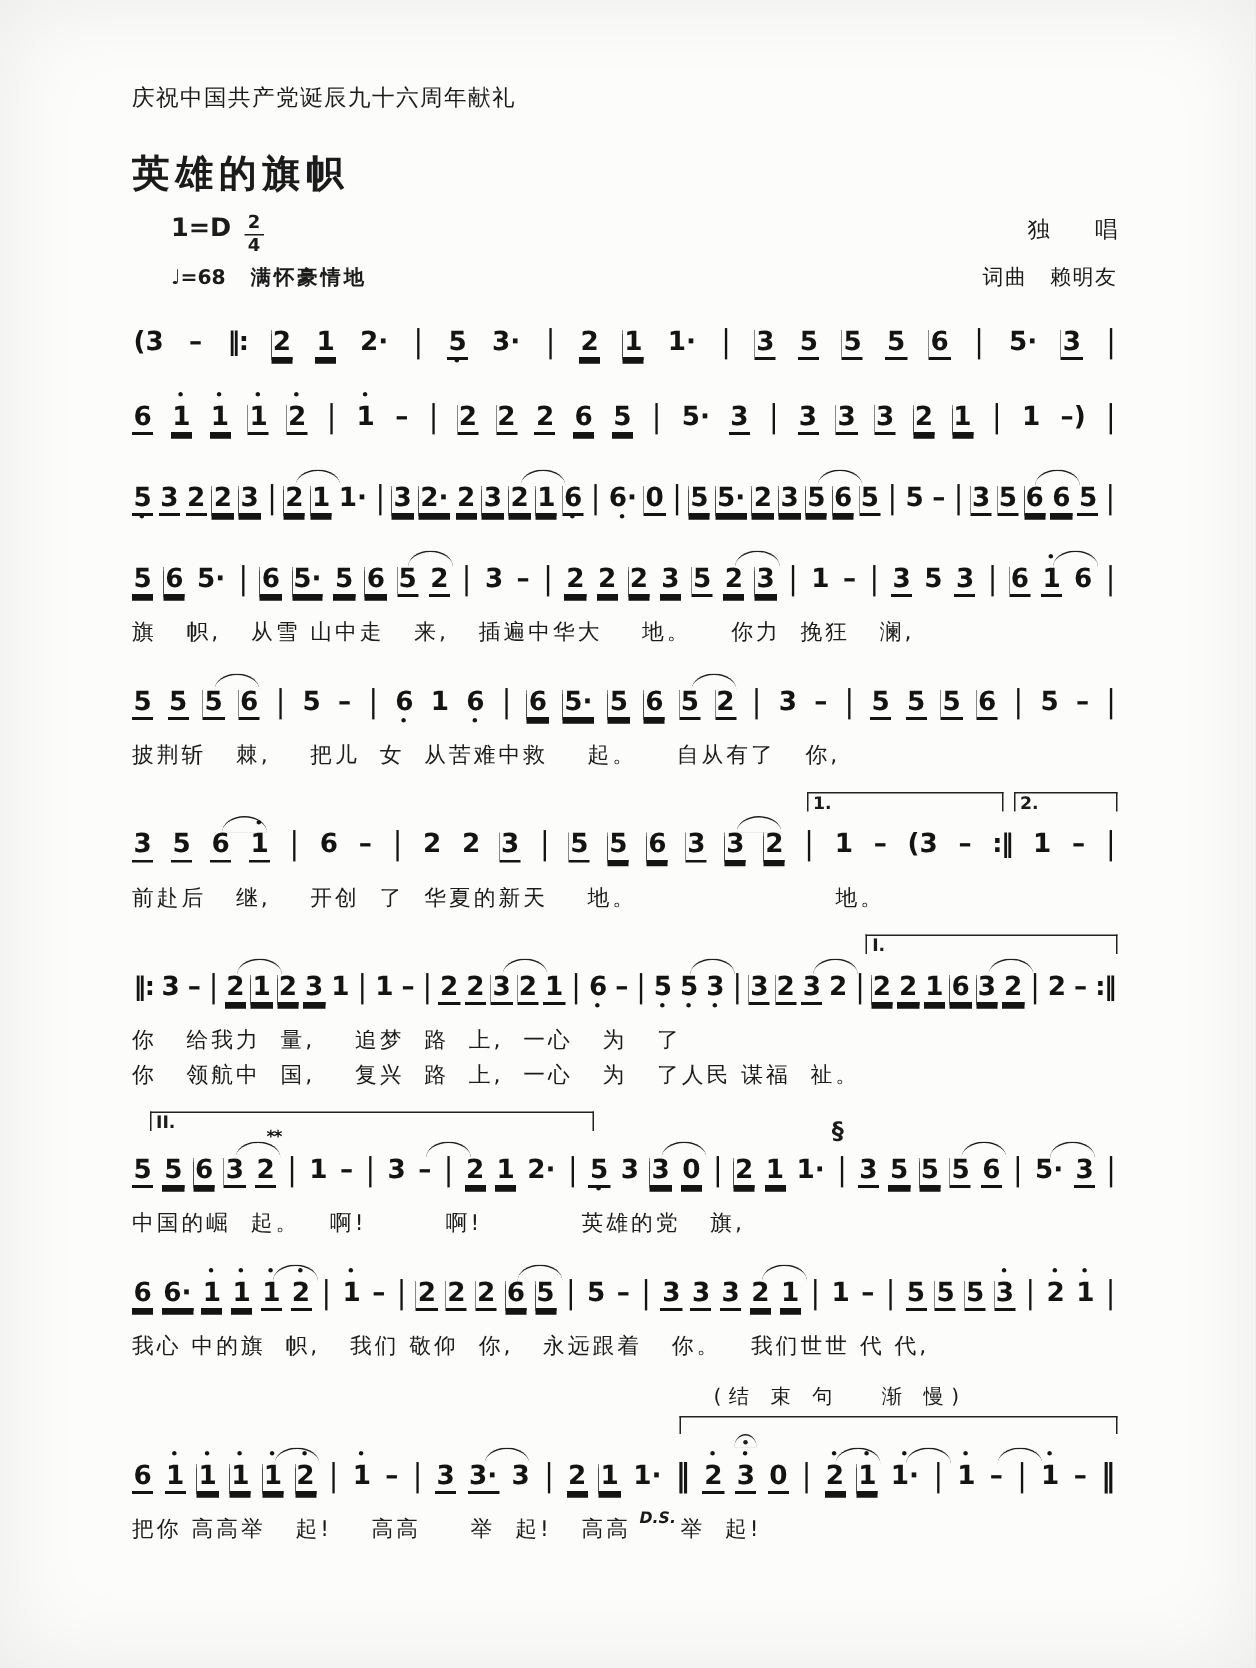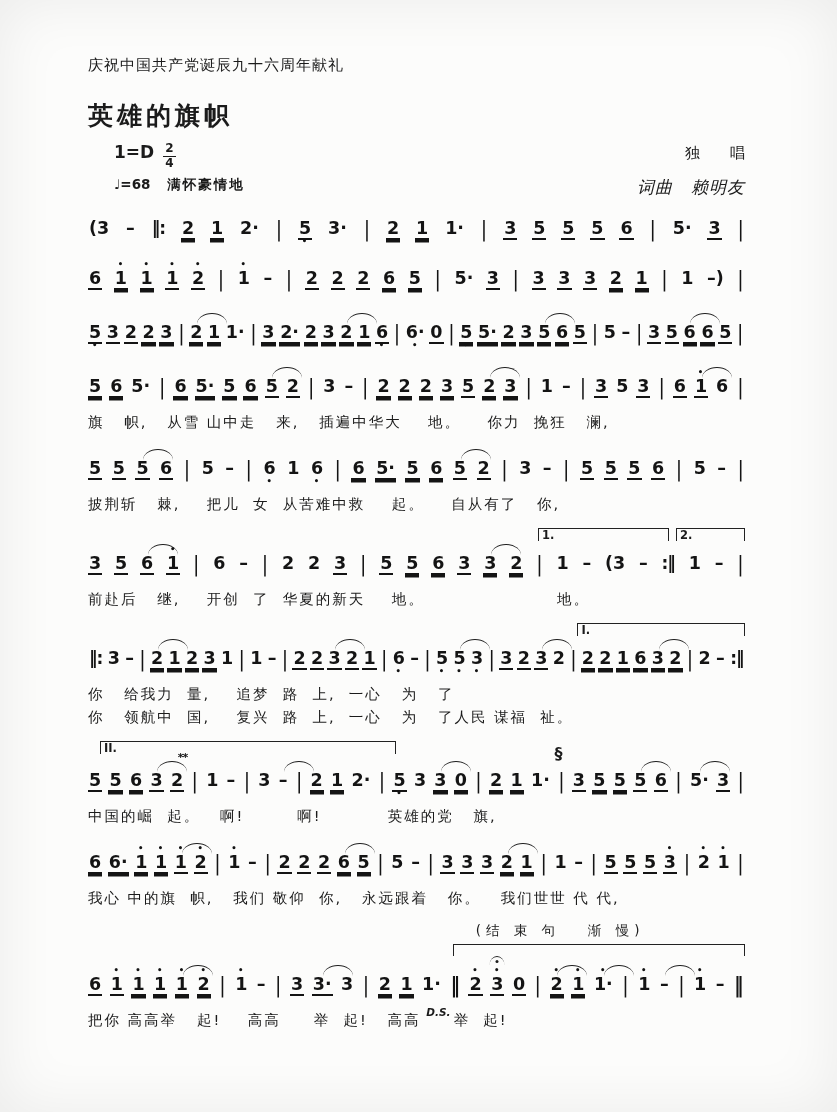--- a/index.html
+++ b/index.html
@@ -12,21 +12,21 @@
   .dedication{font-size:15px;letter-spacing:1px;}
   .title{font-size:25px;font-weight:700;text-align:left;letter-spacing:4px;margin:24px 0 6px 0;}
   .row1{position:relative;height:38px;}
   .keysig{position:absolute;left:26px;top:4px;font-size:17px;font-weight:700;display:flex;align-items:flex-start;gap:9px;}
   .ts{display:inline-flex;flex-direction:column;align-items:center;font-size:12px;line-height:1.15;font-weight:700;}
   .ts .num{border-bottom:1.4px solid #1b1b1b;padding:0 2px;}
   .subtitle{position:absolute;left:0;right:0;top:6px;text-align:right;font-size:15px;}
   .row2{display:flex;justify-content:space-between;align-items:flex-start;height:28px;}
   .tempo{font-size:13.5px;font-weight:700;margin-left:26px;}
   .tempo .expr{margin-left:12px;letter-spacing:2px;}
-  .credit{font-size:17px;letter-spacing:1px;font-style:italic;}
+  .credit{font-size:14px;letter-spacing:1px;}
   .score{margin-top:6px;}
   .system{position:relative;margin-bottom:13px;}
   .mline{display:flex;justify-content:space-between;align-items:flex-end;}
   .tok{position:relative;display:inline-flex;flex-direction:column;align-items:center;
        font-weight:700;font-size:17.5px;color:#141414;}
   .slot-up{height:8px;font-size:8.5px;line-height:8px;letter-spacing:1px;}
   .slot-down{height:9px;font-size:8.5px;line-height:7px;letter-spacing:1px;}
   .base{line-height:20px;padding:0 1px;}
   .base.u1{box-shadow:0 2px 0 0 #141414;}
   .base.u2{box-shadow:0 2px 0 0 #141414,0 4.5px 0 0 #141414;}

